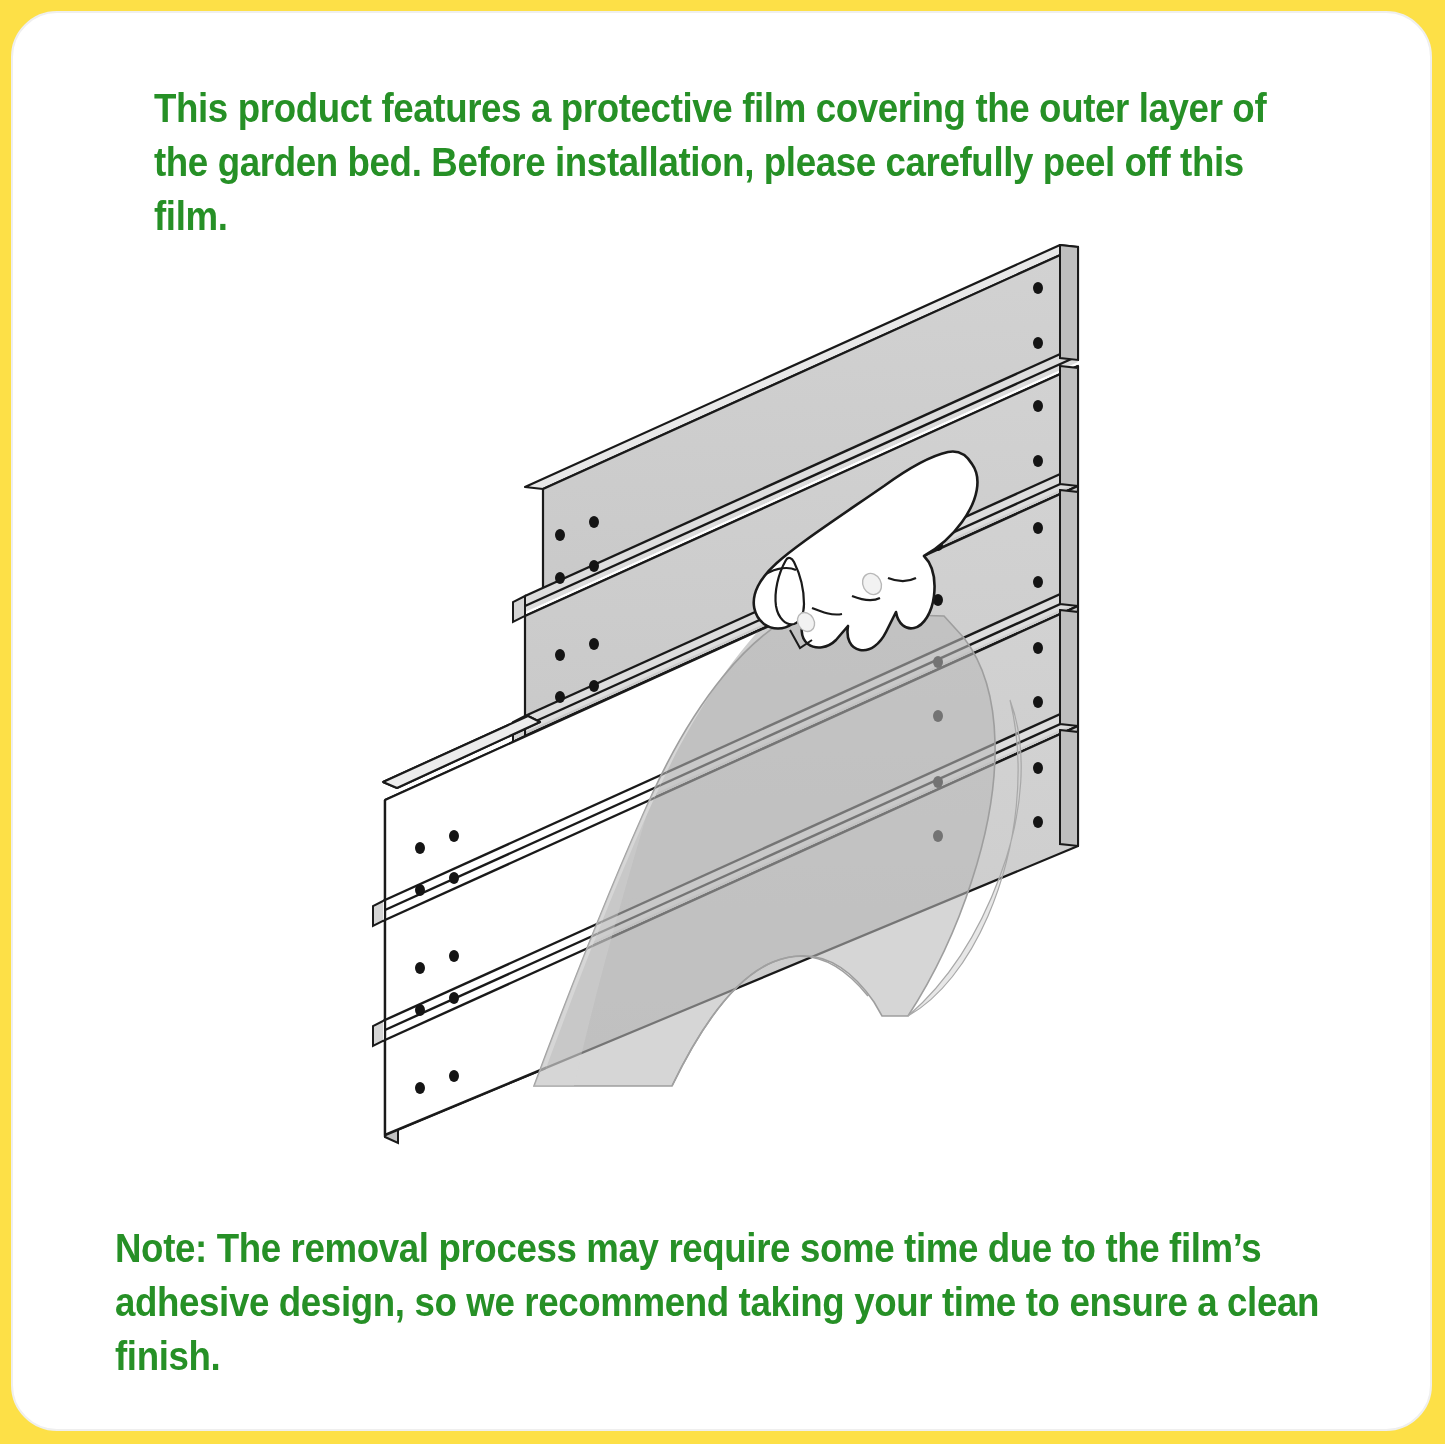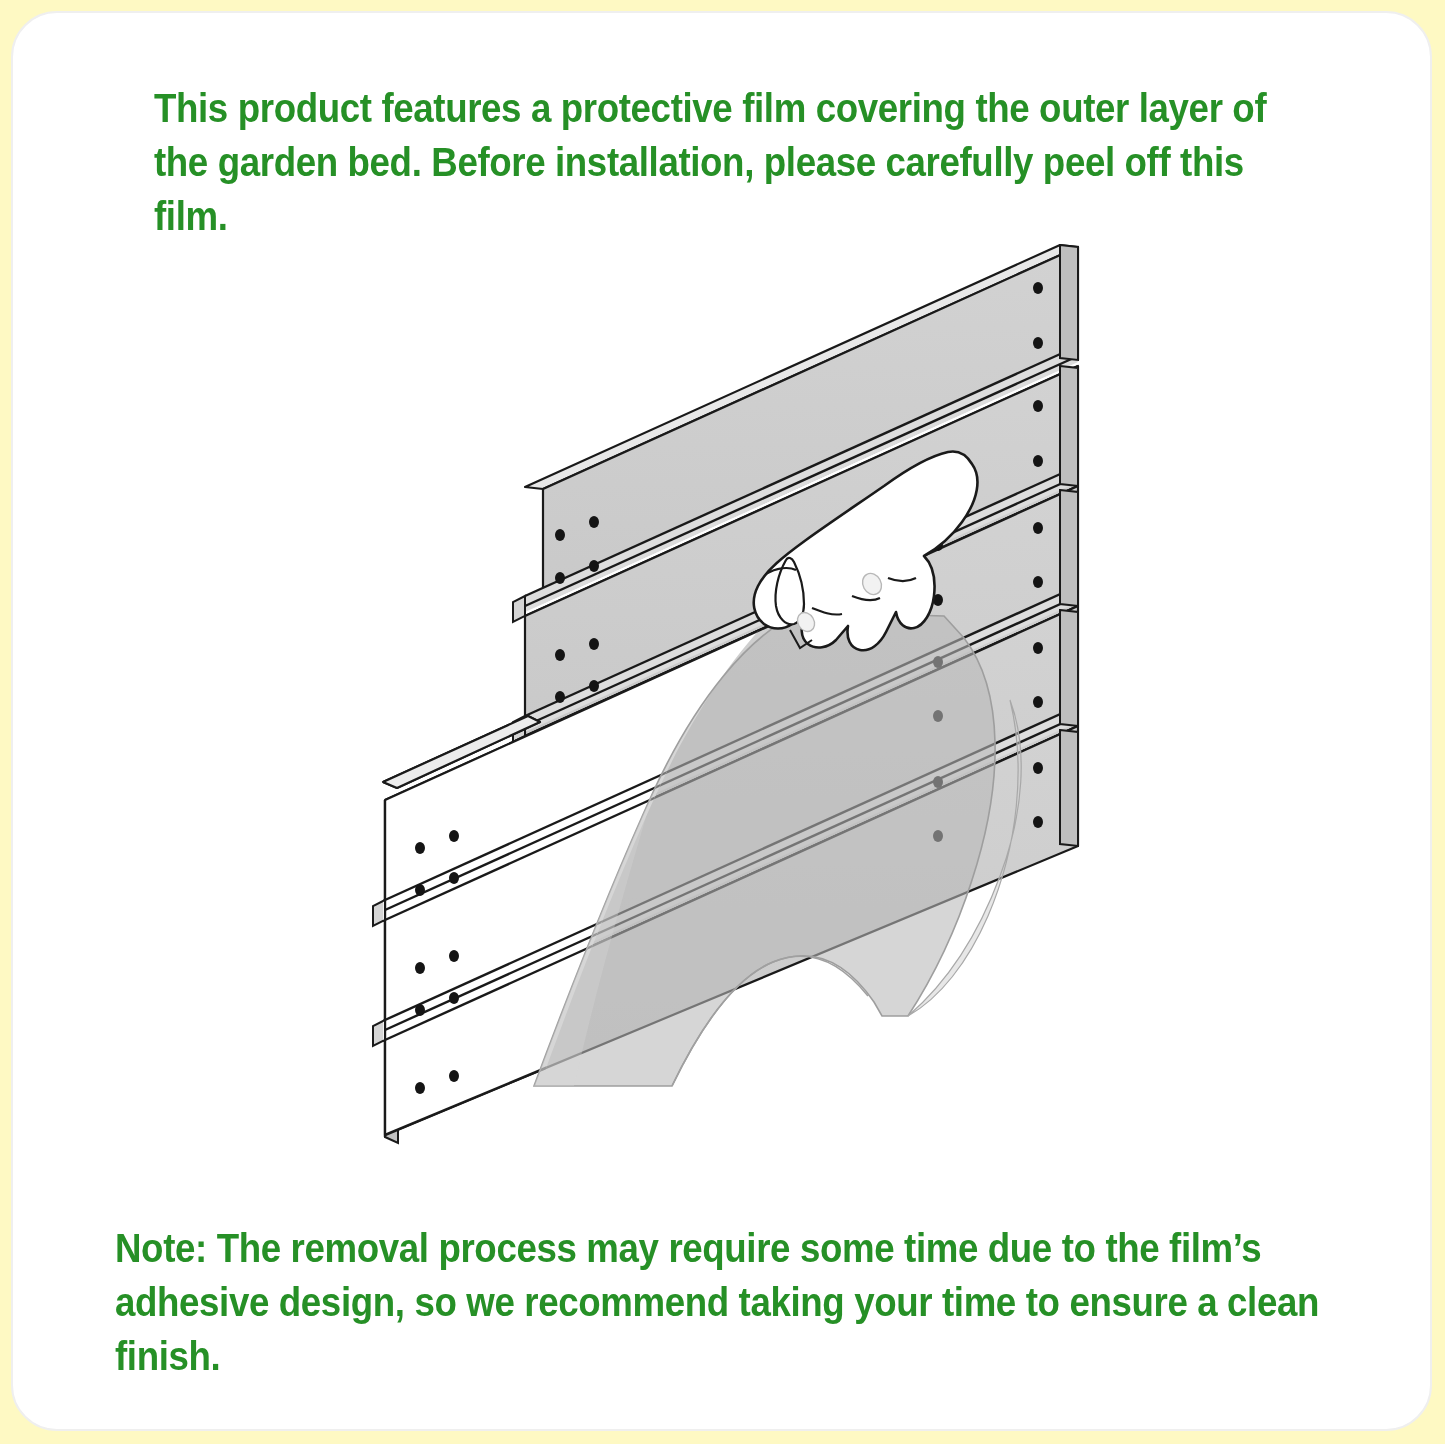--- a/index.html
+++ b/index.html
@@ -7,21 +7,21 @@
     padding: 0;
     background: #ffffff;
   }
   body {
     font-family: "Liberation Sans", sans-serif;
   }
   #page {
     position: relative;
     width: 1445px;
     height: 1444px;
-    background: #fef9c3;
+    background: #fde047;
     overflow: hidden;
   }
   
   #card-frame {
     position: absolute;
     left: 11px;
     top: 11px;
     width: 1421px;
     height: 1420px;
     border: 2px solid #efefef;

